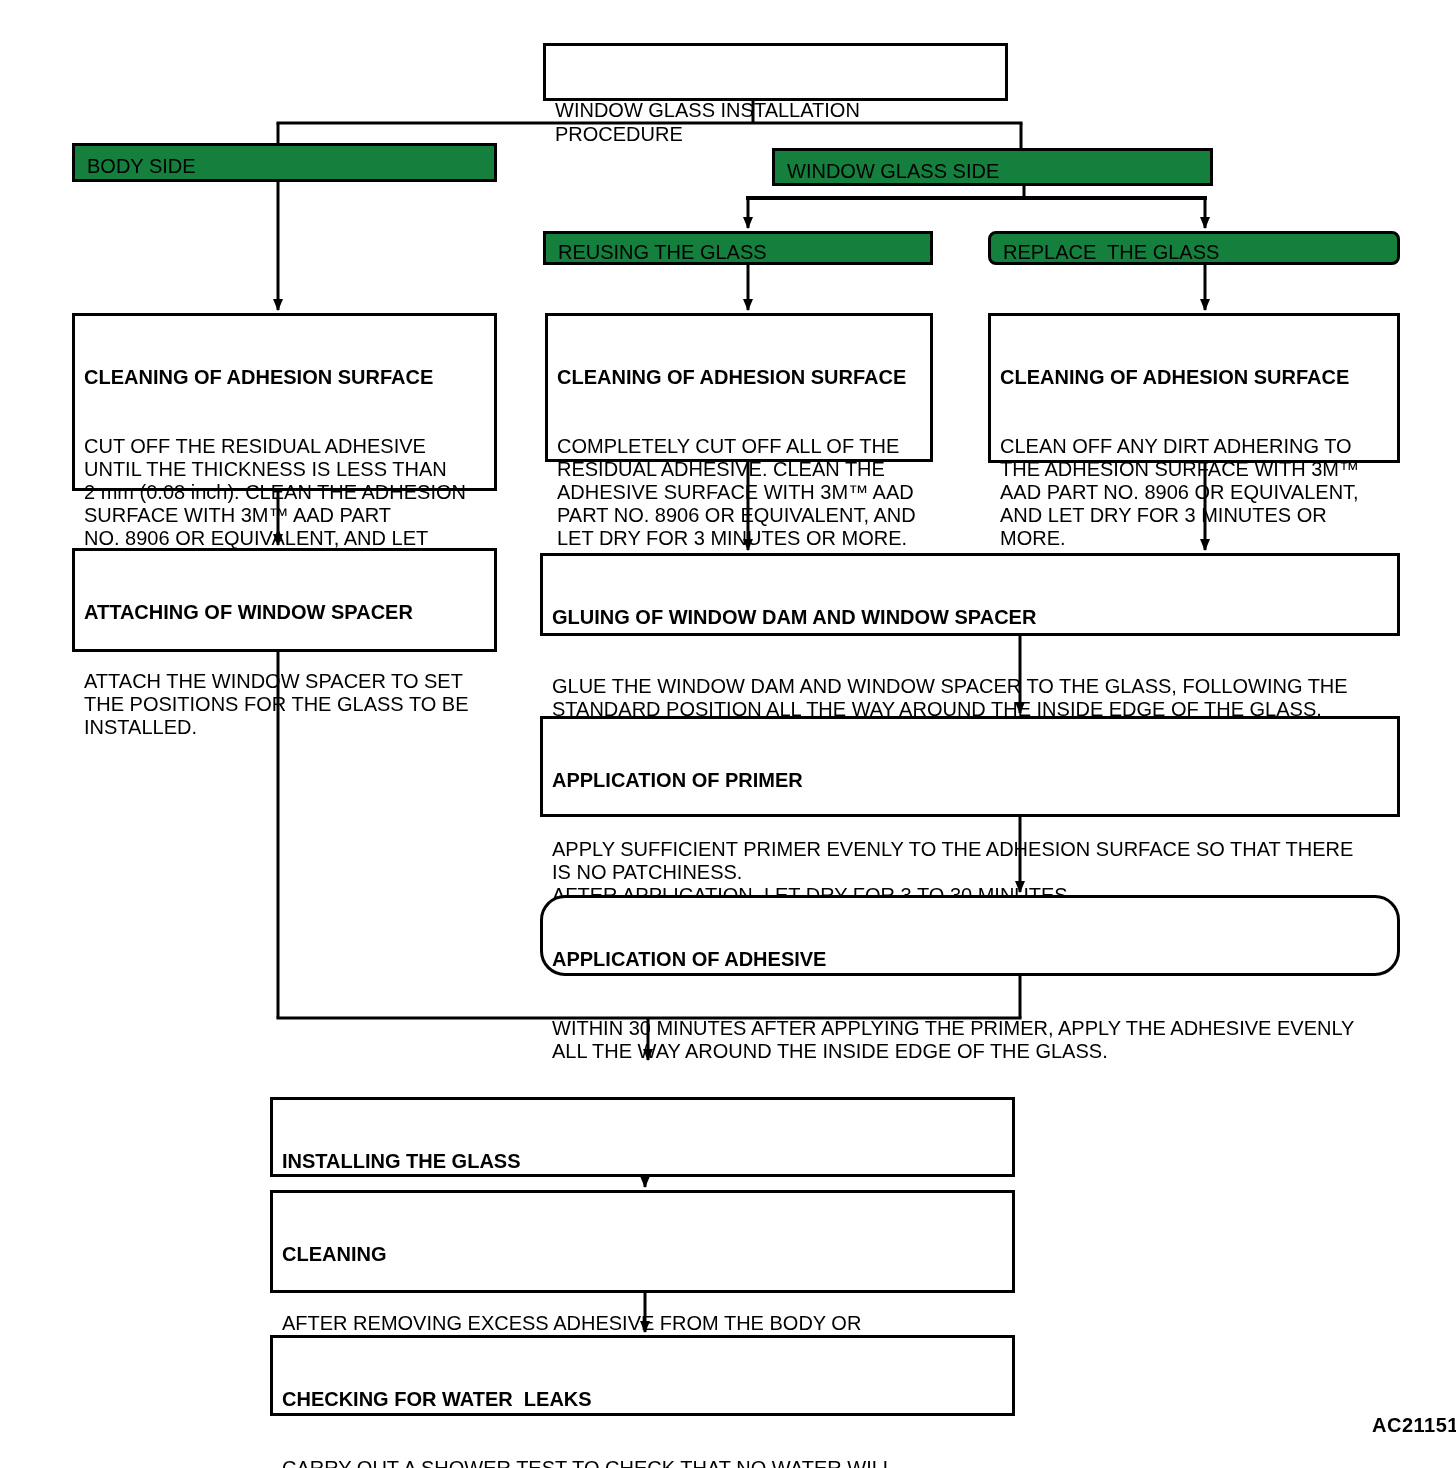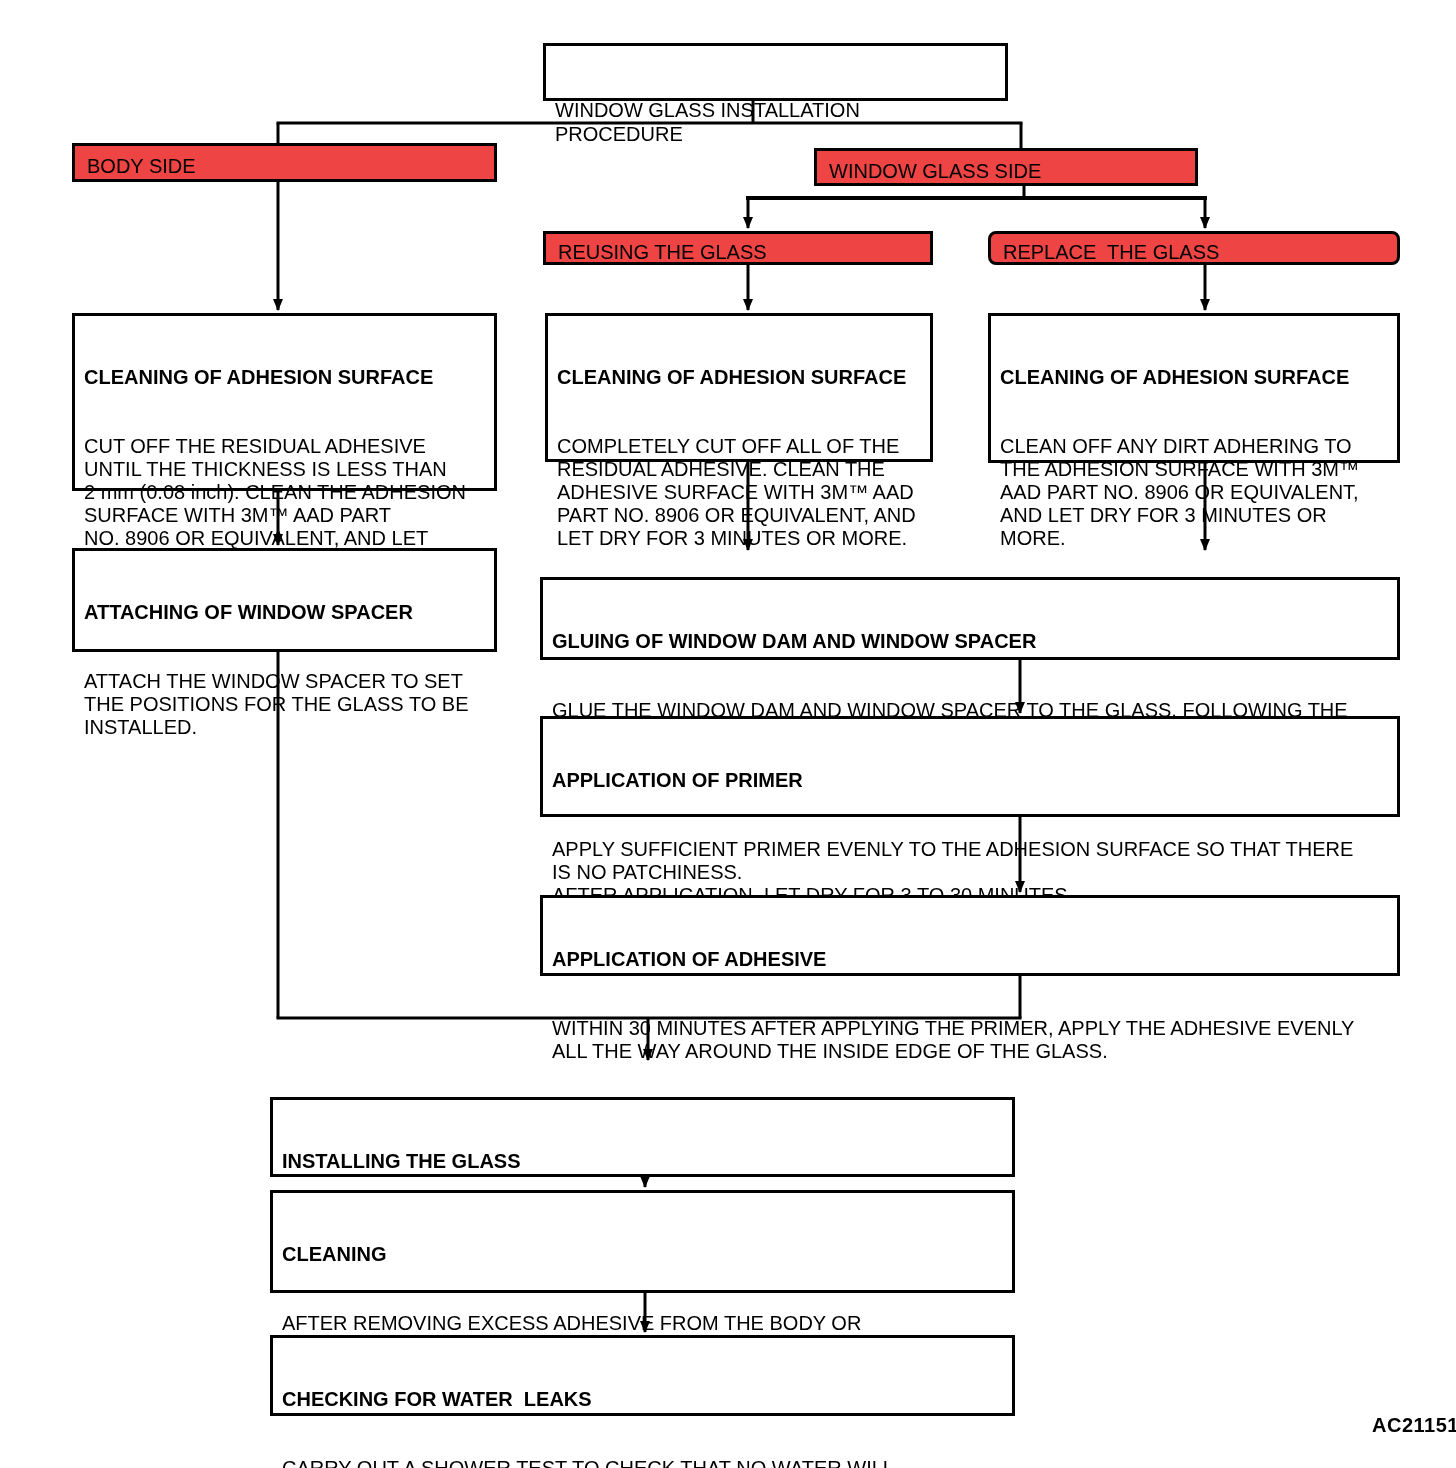--- a/index.html
+++ b/index.html
@@ -21,21 +21,21 @@
     line-height:23px;
     padding:4px 9px 8px 9px;
     white-space:pre-wrap;
   }
   .node .hd{font-weight:bold;white-space:pre-wrap;}
   .node .bd{font-weight:normal;white-space:pre-wrap;}
   .label{
     position:absolute;
     box-sizing:border-box;
     border:3px solid #000;
-    background:#ef4444;
+    background:#15803d;
     font-size:20px;
     padding:8px 0 0 12px;
     white-space:pre-wrap;
     display:flex;align-items:center;
   }
   .figcode{
     position:absolute;
     font-size:20px;
     font-weight:bold;
     letter-spacing:0.5px;
@@ -76,21 +76,21 @@
     <path d="M645,1293 V1332" marker-end="url(#arr)"></path>
   </svg>
 
   <div class="node" style="left:543px;top:43px;width:465px;height:58px;line-height:24px;">
     <div class="bd">WINDOW GLASS INSTALLATION
 PROCEDURE</div>
   </div>
 
   <div class="label" style="left:72px;top:143px;width:425px;height:39px;">BODY SIDE</div>
 
-  <div class="label" style="left:814px;top:148px;width:384px;height:38px;">WINDOW GLASS SIDE</div>
+  <div class="label" style="left:772px;top:148px;width:441px;height:38px;">WINDOW GLASS SIDE</div>
 
   <div class="label" style="left:543px;top:231px;width:390px;height:34px;">REUSING THE GLASS</div>
 
   <div class="label" style="left:988px;top:231px;width:412px;height:34px;border-radius:8px;">REPLACE  THE GLASS</div>
 
   <div class="node" style="left:72px;top:313px;width:425px;height:178px;">
     <div class="hd">CLEANING OF ADHESION SURFACE</div>
     <div class="bd">CUT OFF THE RESIDUAL ADHESIVE
 UNTIL THE THICKNESS IS LESS THAN
 2 mm (0.08 inch). CLEAN THE ADHESION
@@ -117,34 +117,34 @@
 MORE.</div>
   </div>
 
   <div class="node" style="left:72px;top:548px;width:425px;height:104px;">
     <div class="hd">ATTACHING OF WINDOW SPACER</div>
     <div class="bd">ATTACH THE WINDOW SPACER TO SET
 THE POSITIONS FOR THE GLASS TO BE
 INSTALLED.</div>
   </div>
 
-  <div class="node" style="left:540px;top:553px;width:860px;height:83px;margin-top:24px;">
+  <div class="node" style="left:540px;top:553px;width:860px;height:83px;">
     <div class="hd">GLUING OF WINDOW DAM AND WINDOW SPACER</div>
     <div class="bd">GLUE THE WINDOW DAM AND WINDOW SPACER TO THE GLASS, FOLLOWING THE
 STANDARD POSITION ALL THE WAY AROUND THE INSIDE EDGE OF THE GLASS.</div>
   </div>
 
   <div class="node" style="left:540px;top:716px;width:860px;height:101px;">
     <div class="hd">APPLICATION OF PRIMER</div>
     <div class="bd">APPLY SUFFICIENT PRIMER EVENLY TO THE ADHESION SURFACE SO THAT THERE
 IS NO PATCHINESS.
 AFTER APPLICATION, LET DRY FOR 3 TO 30 MINUTES.</div>
   </div>
 
-  <div class="node" style="left:540px;top:895px;width:860px;height:81px;">
+  <div class="node" style="left:540px;top:895px;width:860px;height:81px;border-radius:25px;">
     <div class="hd">APPLICATION OF ADHESIVE</div>
     <div class="bd">WITHIN 30 MINUTES AFTER APPLYING THE PRIMER, APPLY THE ADHESIVE EVENLY
 ALL THE WAY AROUND THE INSIDE EDGE OF THE GLASS.</div>
   </div>
 
   <div class="node" style="left:270px;top:1097px;width:745px;height:80px;">
     <div class="hd">INSTALLING THE GLASS</div>
     <div class="bd">AFTER APPLYING THE ADHEDIVE, LIGHTY  PRESS THE GLASS
 EVENLY SO THAT IT ADHERES COMPLETELY.</div>
   </div>

